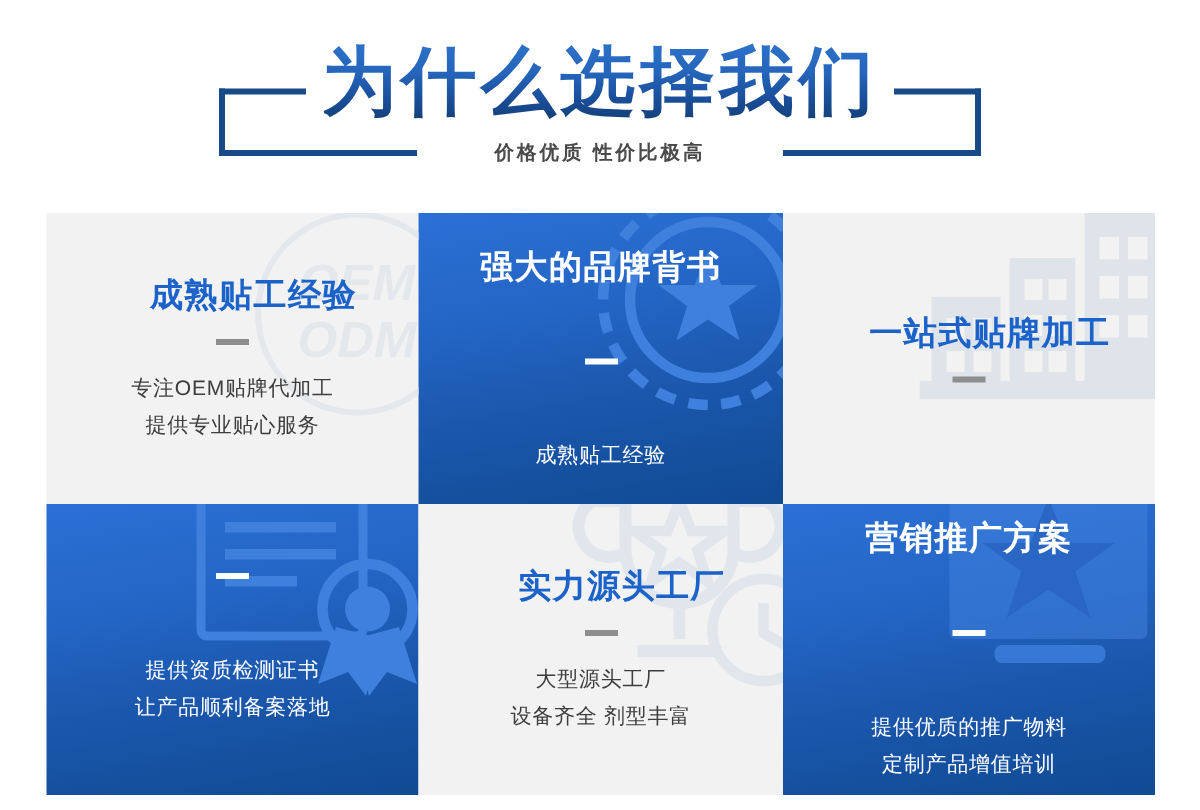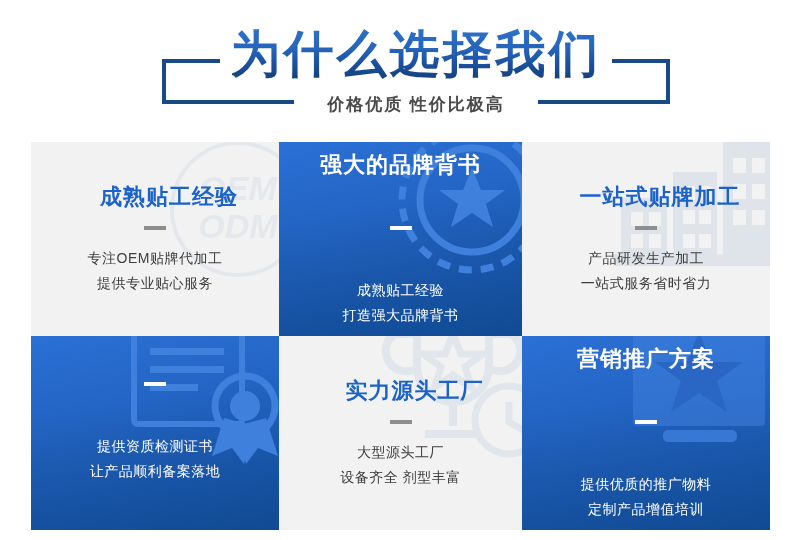--- a/index.html
+++ b/index.html
@@ -7,21 +7,21 @@
   body {
     background:#ffffff;
     font-family:"Liberation Sans","DejaVu Sans",sans-serif;
     overflow:hidden;
     position:relative;
   }
 
   
   #header {
     position:absolute;
-    left:16px; top:0;
+    left:0; top:0;
     width:760px; height:142px;
   }
 
   
   .brk { position:absolute; background:#174a86; }
   #brk-left-top     { left:146px; top:59px;  width:58px;  height:4px; }
   #brk-left-vert    { left:146px; top:59px;  width:4px;   height:45px; }
   #brk-left-bottom  { left:146px; top:100px; width:132px; height:4px; }
   #brk-right-top    { left:596px; top:59px;  width:58px;  height:4px; }
   #brk-right-vert   { left:650px; top:59px;  width:4px;   height:45px; }
@@ -39,21 +39,21 @@
     -webkit-background-clip:text;
     background-clip:text;
     color:transparent;
     -webkit-text-fill-color:transparent;
   }
 
   #sub-title {
     position:absolute;
     left:0; top:93px; width:800px;
     text-align:center;
-    font-size:17px;
+    font-size:13px;
     font-weight:bold;
     letter-spacing:2px;
     color:#4a4a4a;
   }
 
   
   #grid {
     position:absolute;
     left:31px; top:142px;
     width:739px; height:388px;
@@ -152,21 +152,20 @@
           <circle cx="80" cy="80" r="52"></circle>
           <circle cx="80" cy="80" r="70" stroke-dasharray="13 9"></circle>
         </g>
         <path d="M80 48 L89 70 L113 70 L94 84 L101 107 L80 93 L59 107 L66 84 L47 70 L71 70 Z" fill="#3f80dd"></path>
       </svg>
     </div>
     <div class="cell-title">强大的品牌背书</div>
     <div class="cell-dash"></div>
     <div class="cell-lines">
       <div>成熟贴工经验</div>
-      <div>打造强大品牌背书</div>
     </div>
   </div>
 
   <div class="cell light">
     <div class="wm" id="wm-fact">
       <svg width="165" height="150" viewBox="0 0 165 150">
         <g fill="#dfe4ea">
           <rect x="8" y="70" width="46" height="62"></rect>
           <rect x="60" y="44" width="44" height="88"></rect>
           <rect x="110" y="14" width="48" height="118"></rect>
@@ -187,24 +186,20 @@
           <rect x="139" y="30" width="13" height="15"></rect>
           <rect x="120" y="56" width="13" height="15"></rect>
           <rect x="139" y="56" width="13" height="15"></rect>
           <rect x="120" y="82" width="13" height="15"></rect>
           <rect x="139" y="82" width="13" height="15"></rect>
         </g>
       </svg>
     </div>
     <div class="cell-title">一站式贴牌加工</div>
     <div class="cell-dash"></div>
-    <div class="cell-lines">
-      <div>产品研发生产加工</div>
-      <div>一站式服务省时省力</div>
-    </div>
   </div>
 
   <div class="cell blue">
     <div class="wm" id="wm-cert">
       <svg width="165" height="155" viewBox="0 0 165 155">
         <rect x="6" y="14" width="108" height="96" rx="4" fill="none" stroke="#3f80dd" stroke-width="6"></rect>
         <g fill="#3f80dd">
           <rect x="22" y="34" width="74" height="7"></rect>
           <rect x="22" y="52" width="74" height="7"></rect>
           <rect x="22" y="70" width="48" height="7"></rect>

